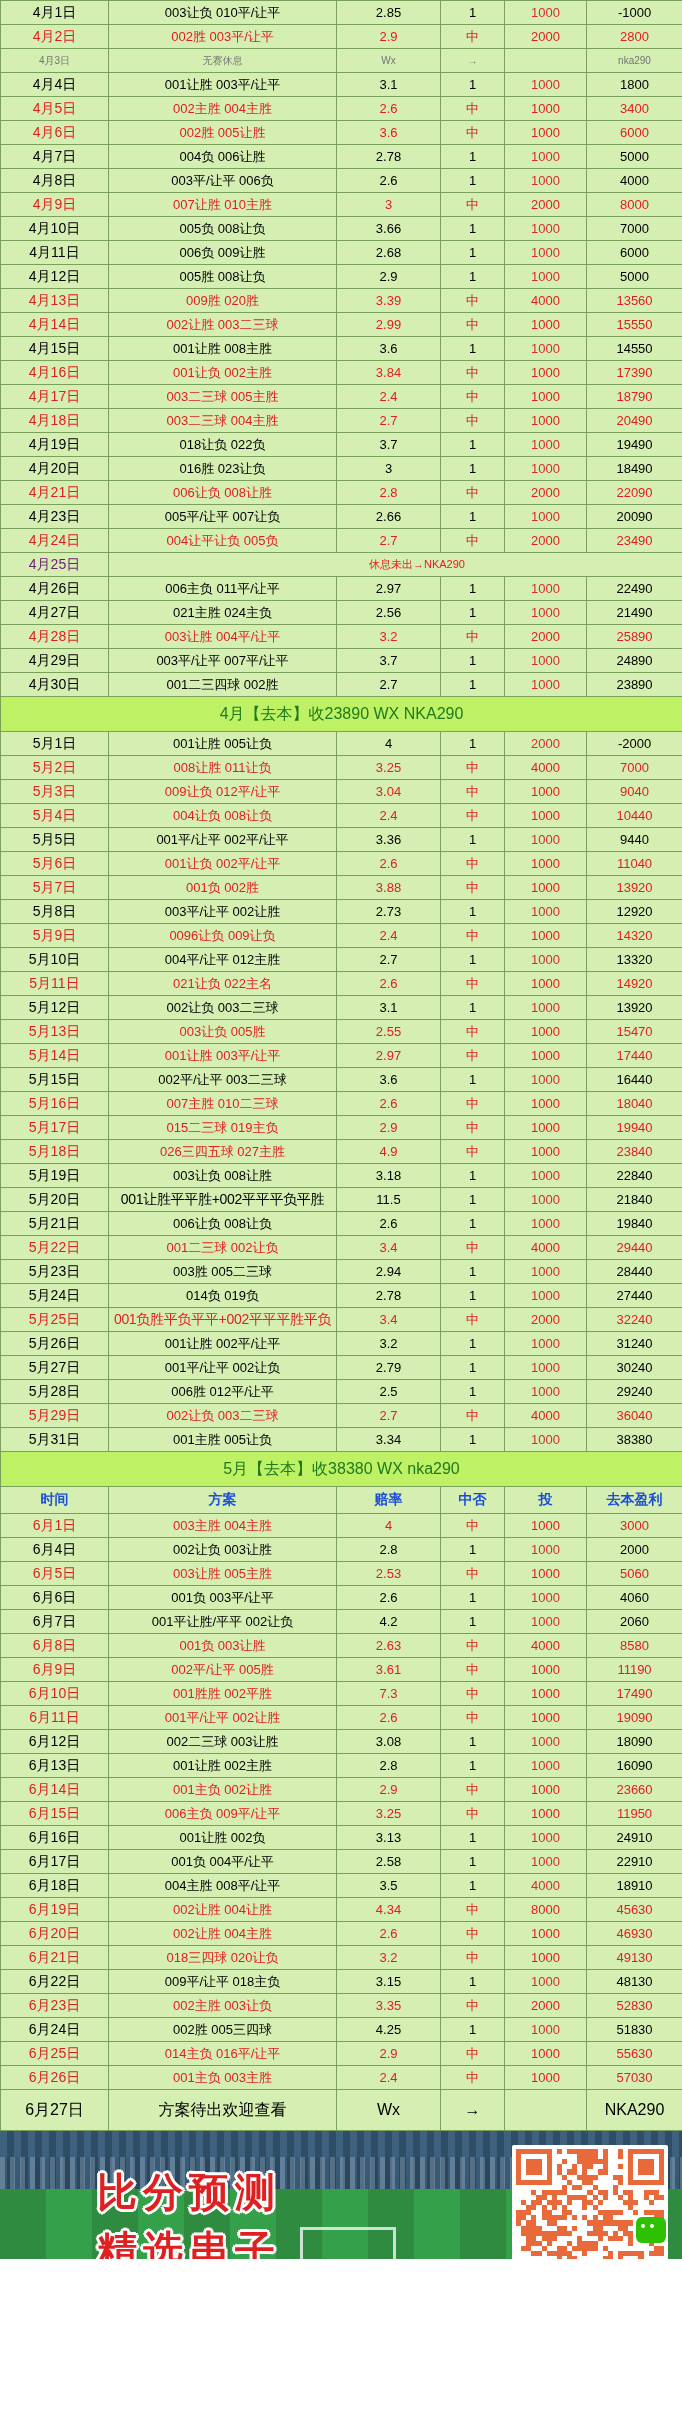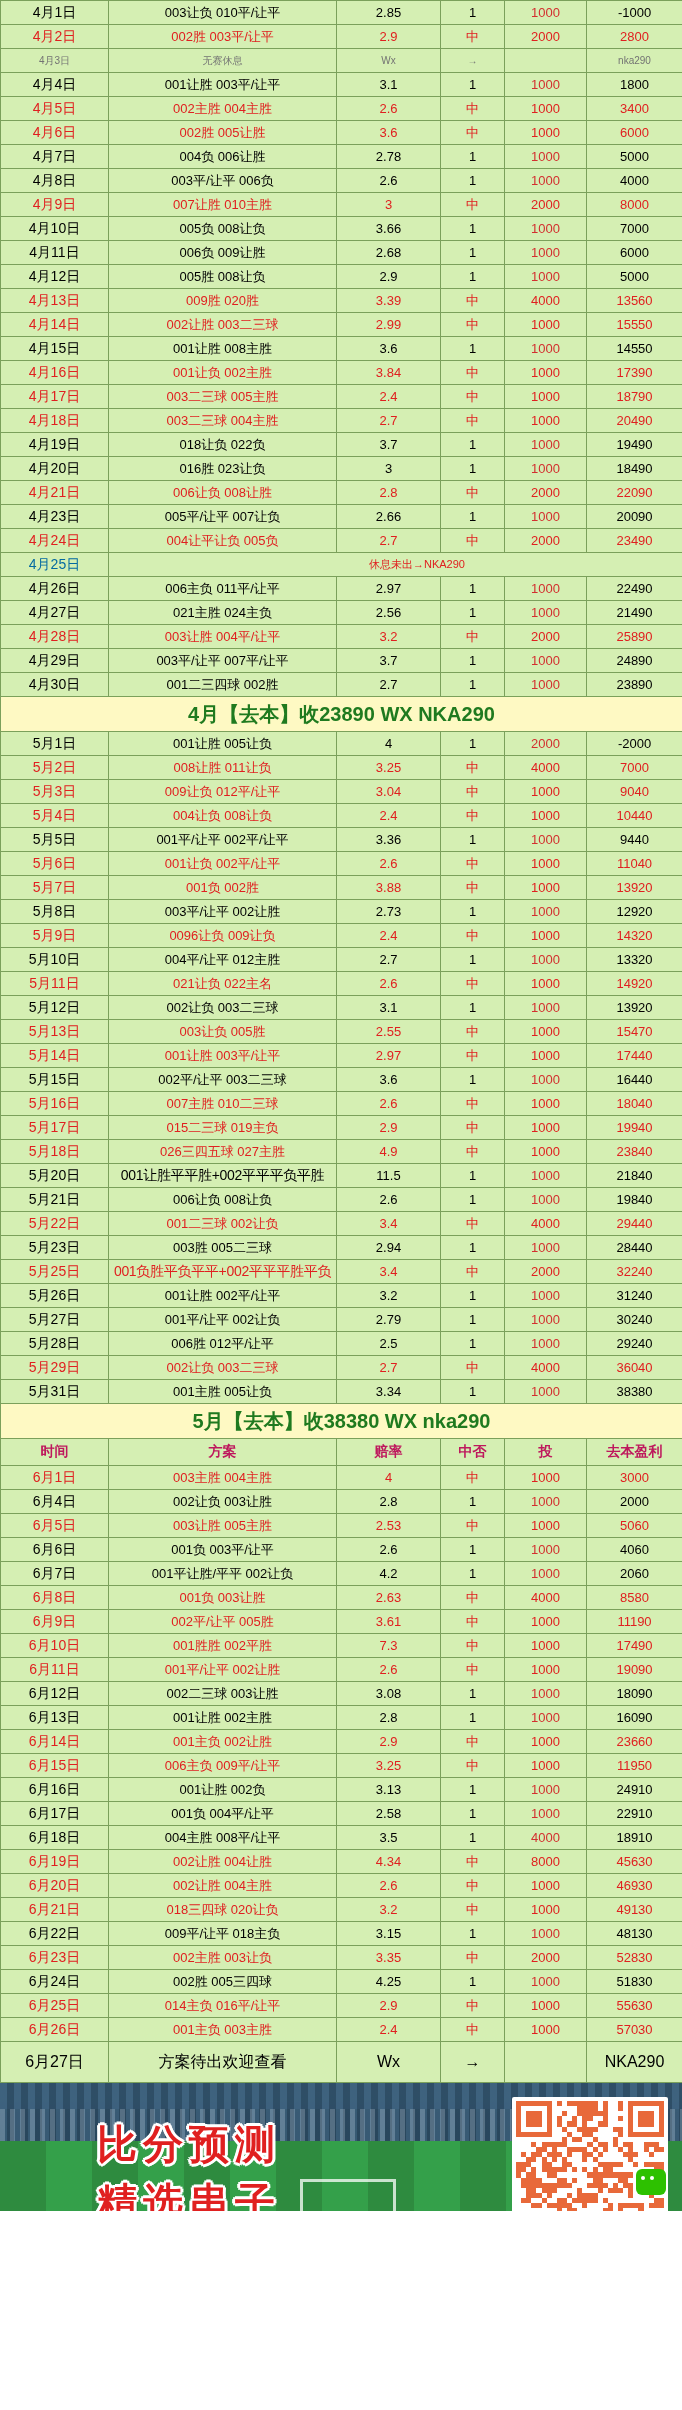--- a/index.html
+++ b/index.html
@@ -30,34 +30,34 @@
   }
   td.date{font-size:14px;}
   td.plan{font-size:13px;}
   td.odds{font-size:13px;}
   td.hit{font-size:13px;}
   td.stake{font-size:13px;color:#d32f2f;}
   td.profit{font-size:13px;}
   tr.red td{color:#e02020;}
   tr.red td.stake{color:#e02020;}
   td.red{color:#e02020;}
-  td.black{color:#0369a1;}
+  td.black{color:#701a75;}
   td.small{font-size:11px;padding-left:45px;}
   td.tiny{font-size:14px;letter-spacing:-0.3px;}
   tr.rest td{font-size:10px;color:#737373;}
   tr.summary td{
-    font-size:20px;
+    font-size:16px;
     color:#1f7a1f;
-    font-weight:bold;
+    font-weight:normal;
     height:34px;
-    background:#fef9c3;
+    background:#bef264;
   }
   tr.header td{
     font-size:14px;
-    color:#be185d;
+    color:#1d4ed8;
     font-weight:bold;
     height:26px;
   }
   tr.footer td{
     font-size:16px;
     height:40px;
   }
   .arrow{font-size:15px;}
   
   #banner{
@@ -500,20 +500,28 @@
         </tr>
         <tr class="red">
           <td class="date">5月18日</td>
           <td class="plan">026三四五球  027主胜</td>
           <td class="odds">4.9</td>
           <td class="hit">中</td>
           <td class="stake">1000</td>
           <td class="profit">23840</td>
         </tr>
         <tr>
+          <td class="date">5月19日</td>
+          <td class="plan">003让负  008让胜</td>
+          <td class="odds">3.18</td>
+          <td class="hit">1</td>
+          <td class="stake">1000</td>
+          <td class="profit">22840</td>
+        </tr>
+        <tr>
           <td class="date">5月20日</td>
           <td class="plan tiny">001让胜平平胜+002平平平负平胜</td>
           <td class="odds">11.5</td>
           <td class="hit">1</td>
           <td class="stake">1000</td>
           <td class="profit">21840</td>
         </tr>
         <tr>
           <td class="date">5月21日</td>
           <td class="plan">006让负  008让负</td>
@@ -530,20 +538,28 @@
           <td class="stake">4000</td>
           <td class="profit">29440</td>
         </tr>
         <tr>
           <td class="date">5月23日</td>
           <td class="plan">003胜  005二三球</td>
           <td class="odds">2.94</td>
           <td class="hit">1</td>
           <td class="stake">1000</td>
           <td class="profit">28440</td>
+        </tr>
+        <tr>
+          <td class="date">5月24日</td>
+          <td class="plan">014负  019负</td>
+          <td class="odds">2.78</td>
+          <td class="hit">1</td>
+          <td class="stake">1000</td>
+          <td class="profit">27440</td>
         </tr>
         <tr class="red">
           <td class="date">5月25日</td>
           <td class="plan tiny">001负胜平负平平+002平平平胜平负</td>
           <td class="odds">3.4</td>
           <td class="hit">中</td>
           <td class="stake">2000</td>
           <td class="profit">32240</td>
         </tr>
         <tr>

